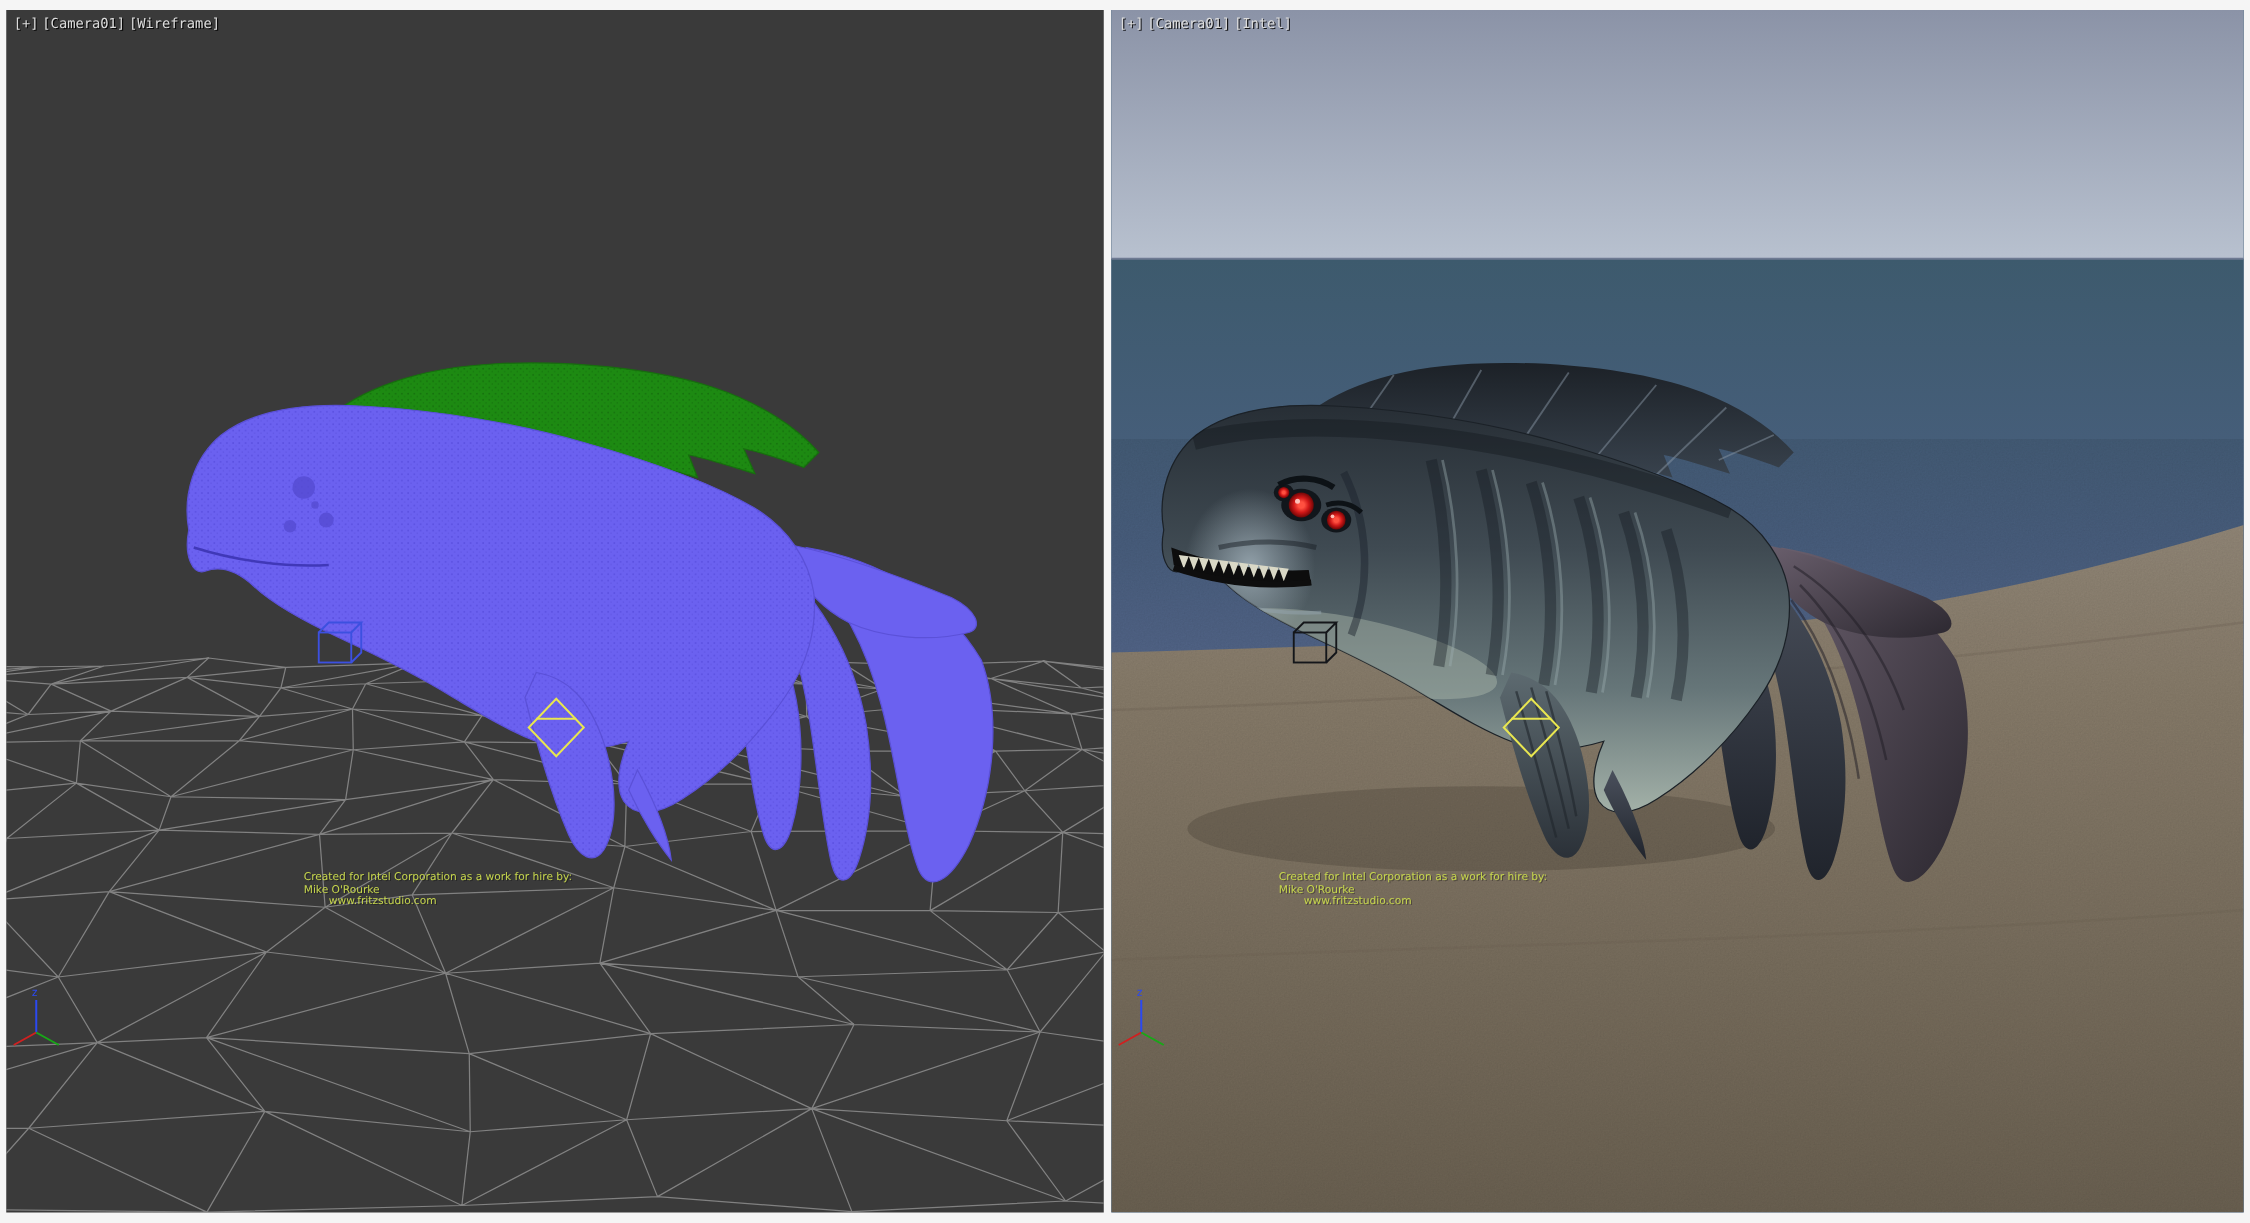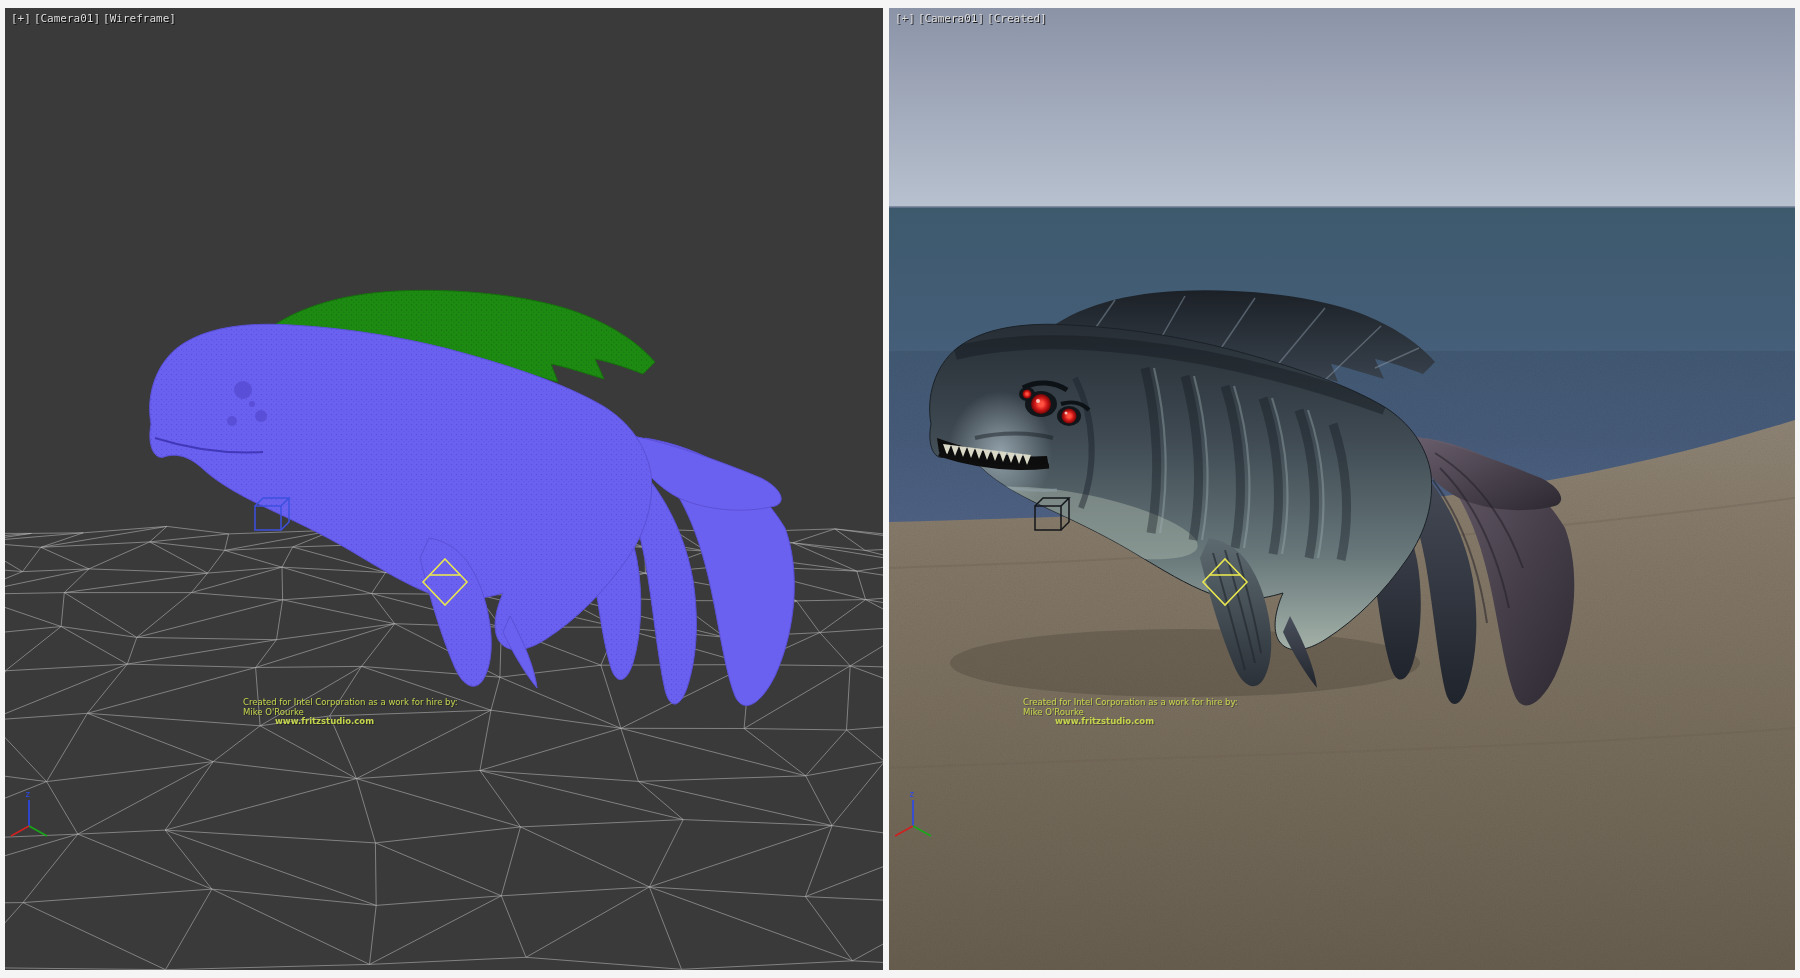--- a/index.html
+++ b/index.html
@@ -20,21 +20,21 @@
     display:flex;gap:3px;cursor:default;white-space:nowrap;
   }
   .vp-label span{display:inline-block;}
   .attribution{
     position:absolute;z-index:8;
     font-size:8.5px;line-height:9.5px;
     color:var(--attribution-text,#c6d64c);
     text-shadow:1px 1px 0 rgba(0,0,0,.35);
     white-space:nowrap;
   }
-  .attribution .l3{margin-left:32px;font-weight:bold;}
+  .attribution .l3{margin-left:20px;}
   
   .grid-path{stroke:var(--grid-line,#bcbcbc);stroke-width:1;fill:none;opacity:.55;}
   .wire-fill{fill:var(--wireframe-object,#6b61f0);stroke:#5b51d8;stroke-width:1;}
   .green-fill{fill:var(--dorsal-fin-green,#1d8a12);stroke:#176e0e;stroke-width:1;}
   .gizmo{stroke:var(--gizmo-yellow,#e8e650);fill:none;stroke-width:1.6;}
   .box-wire{stroke:var(--helper-box-blue,#3c50e0);fill:none;stroke-width:1.5;}
   .box-dark{stroke:#14161a;fill:none;stroke-width:1.5;}
   .tripod-z{font-family:"DejaVu Sans Mono",monospace;font-size:9px;fill:#2b49f0;}
 </style>
 </head>
@@ -122,21 +122,21 @@
     <div class="l1">Created for Intel Corporation as a work for hire by:</div>
     <div class="l2">Mike O'Rourke</div>
     <div class="l3">www.fritzstudio.com</div>
   </div>
 </div>
 
 <div class="viewport" id="vp-right">
   <div class="vp-label">
     <span>[+]</span>
     <span>[Camera01]</span>
-    <span>[Created]</span>
+    <span>[Intel]</span>
   </div>
 
   <svg width="906" height="962" viewBox="0 0 906 962">
     <defs>
       <linearGradient id="skyGrad" x1="0" y1="0" x2="0" y2="1">
         <stop offset="0" style="stop-color:var(--sky-top,#8b93a7)"></stop>
         <stop offset="1" style="stop-color:var(--sky-bottom,#b8c1cf)"></stop>
       </linearGradient>
       <linearGradient id="seaGrad" x1="0" y1="0" x2="0" y2="1">
         <stop offset="0" style="stop-color:var(--sea-top,#3d5a6d)"></stop>

